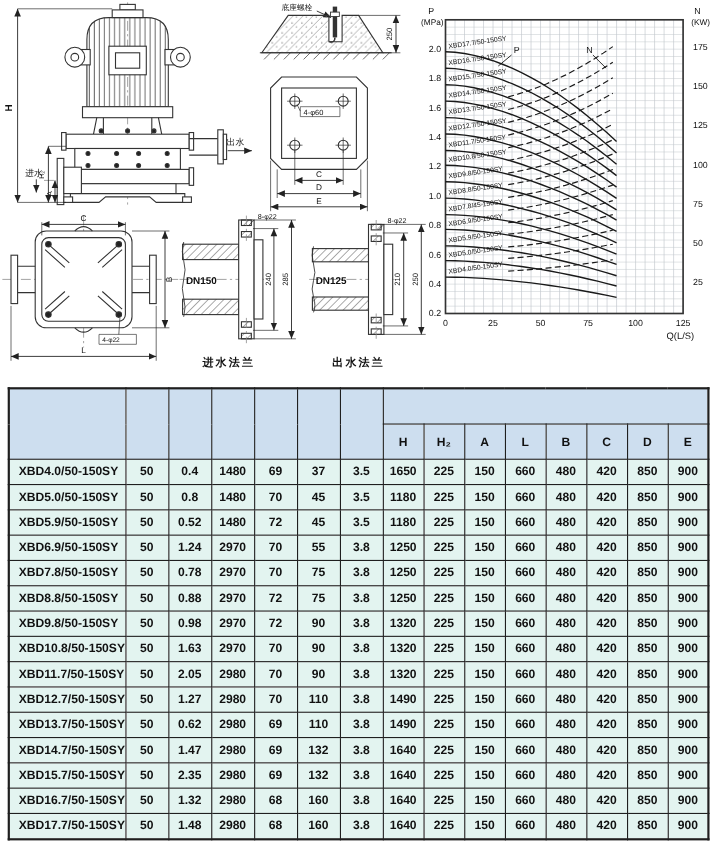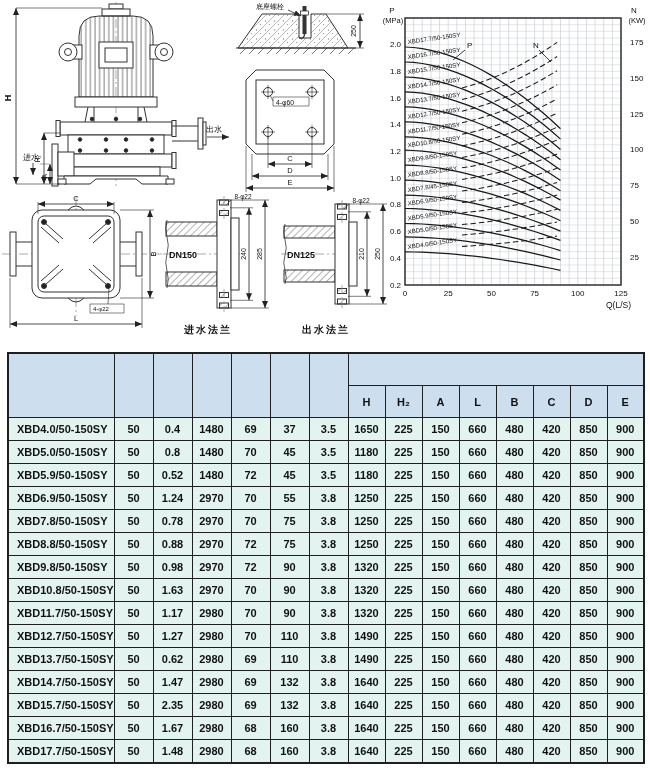--- a/index.html
+++ b/index.html
@@ -605,21 +605,21 @@
         <td>150</td>
         <td>660</td>
         <td>480</td>
         <td>420</td>
         <td>850</td>
         <td>900</td>
       </tr>
       <tr>
         <td class="model">XBD11.7/50-150SY</td>
         <td>50</td>
-        <td>1.17</td>
+        <td>2.05</td>
         <td>2980</td>
         <td>70</td>
         <td>90</td>
         <td>3.8</td>
         <td>1320</td>
         <td>225</td>
         <td>150</td>
         <td>660</td>
         <td>480</td>
         <td>420</td>
@@ -690,21 +690,21 @@
         <td>150</td>
         <td>660</td>
         <td>480</td>
         <td>420</td>
         <td>850</td>
         <td>900</td>
       </tr>
       <tr>
         <td class="model">XBD16.7/50-150SY</td>
         <td>50</td>
-        <td>1.67</td>
+        <td>1.32</td>
         <td>2980</td>
         <td>68</td>
         <td>160</td>
         <td>3.8</td>
         <td>1640</td>
         <td>225</td>
         <td>150</td>
         <td>660</td>
         <td>480</td>
         <td>420</td>

